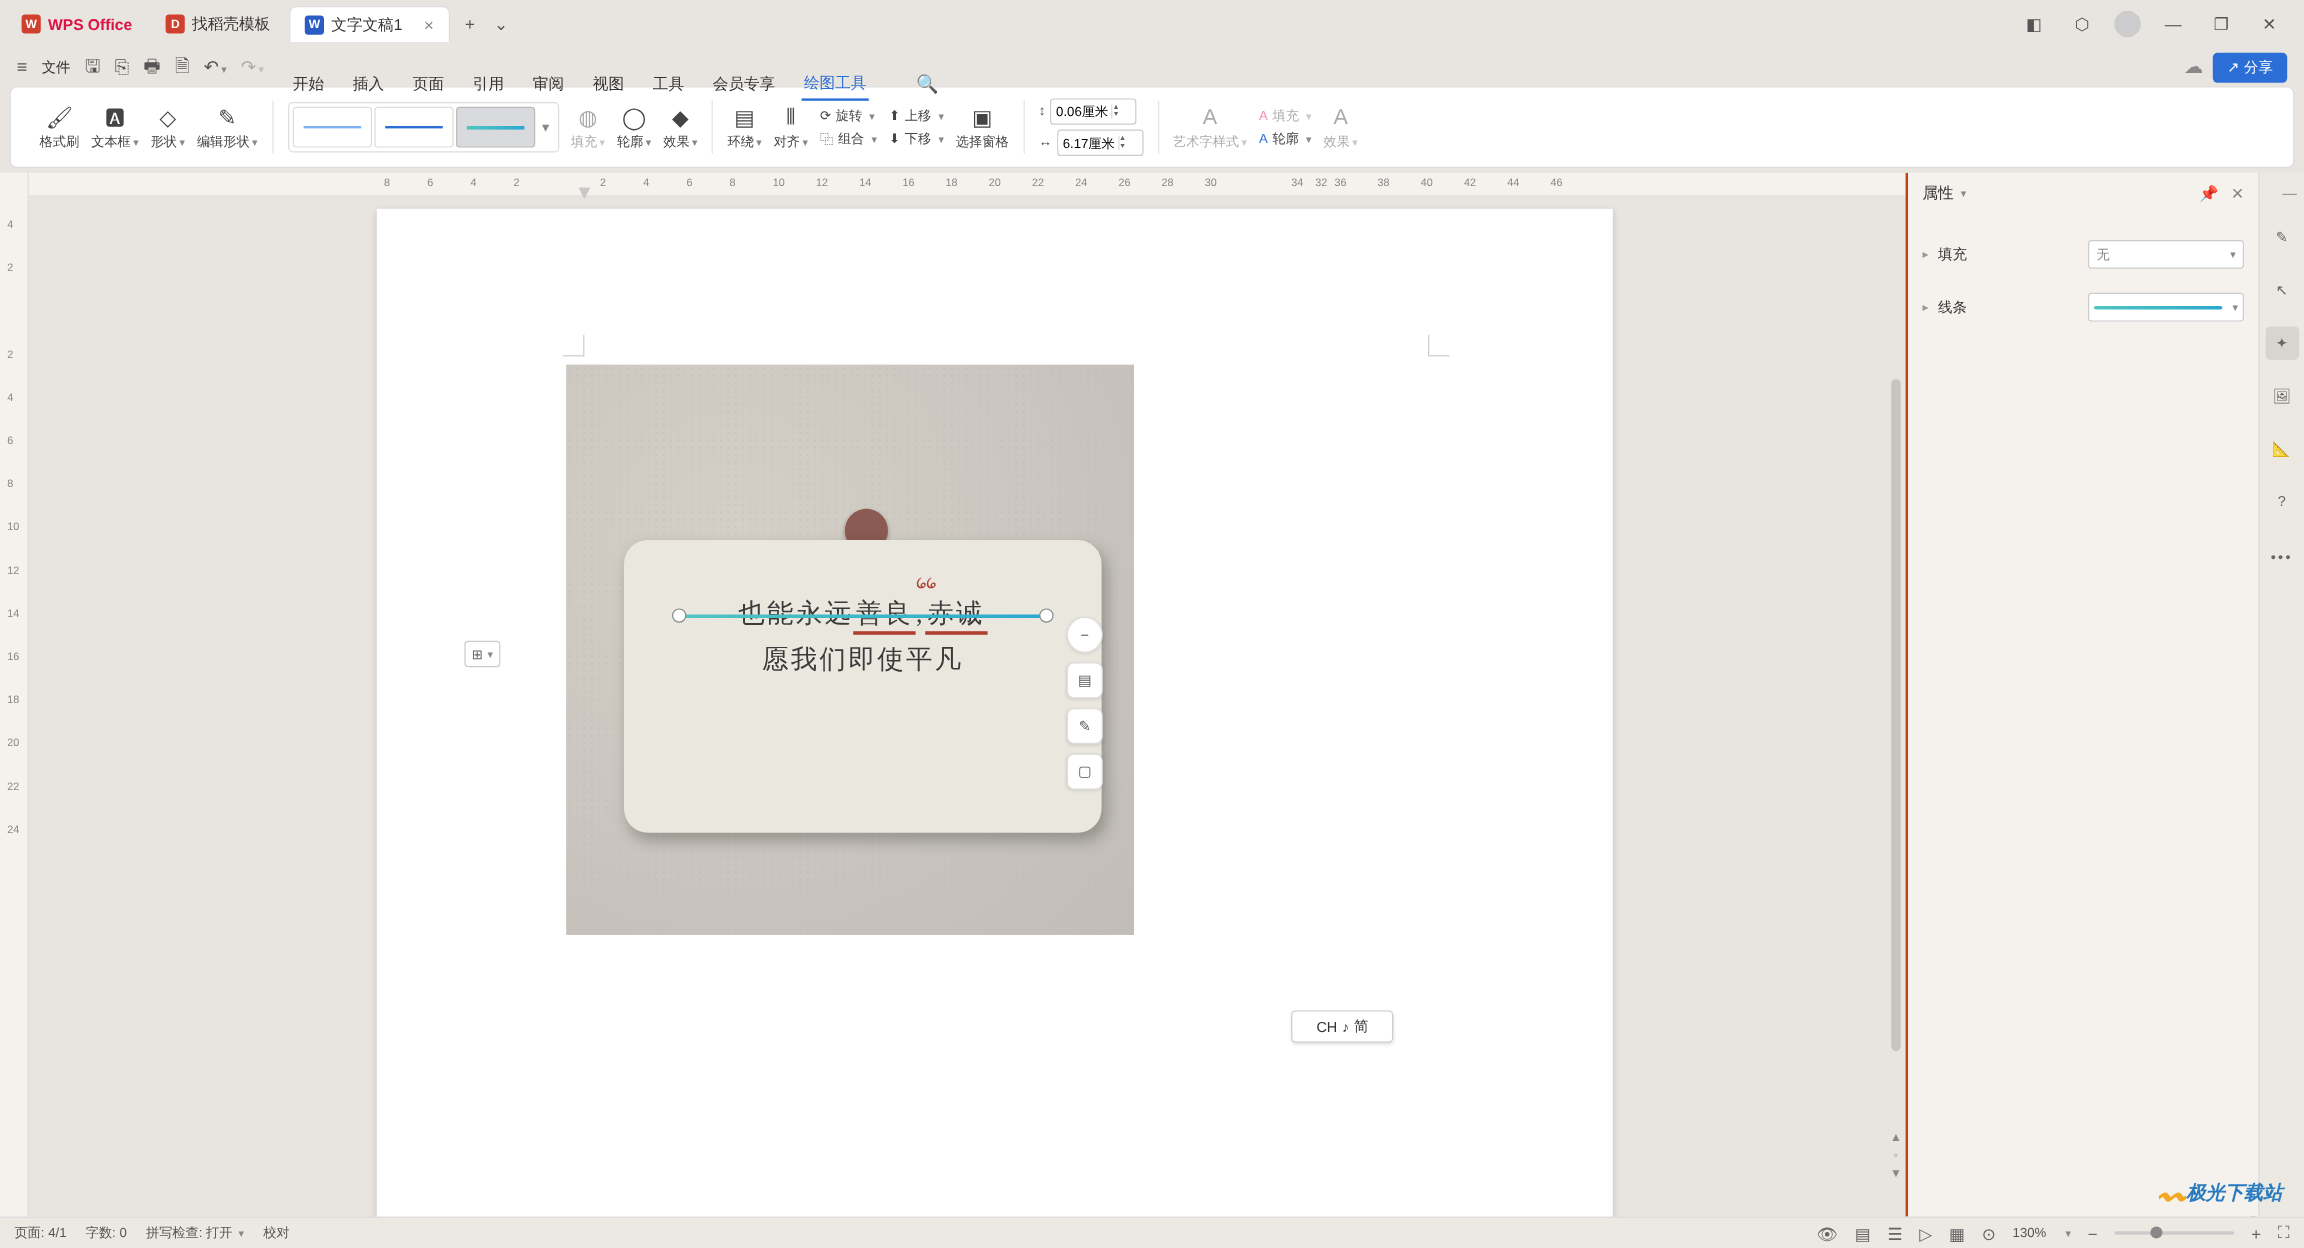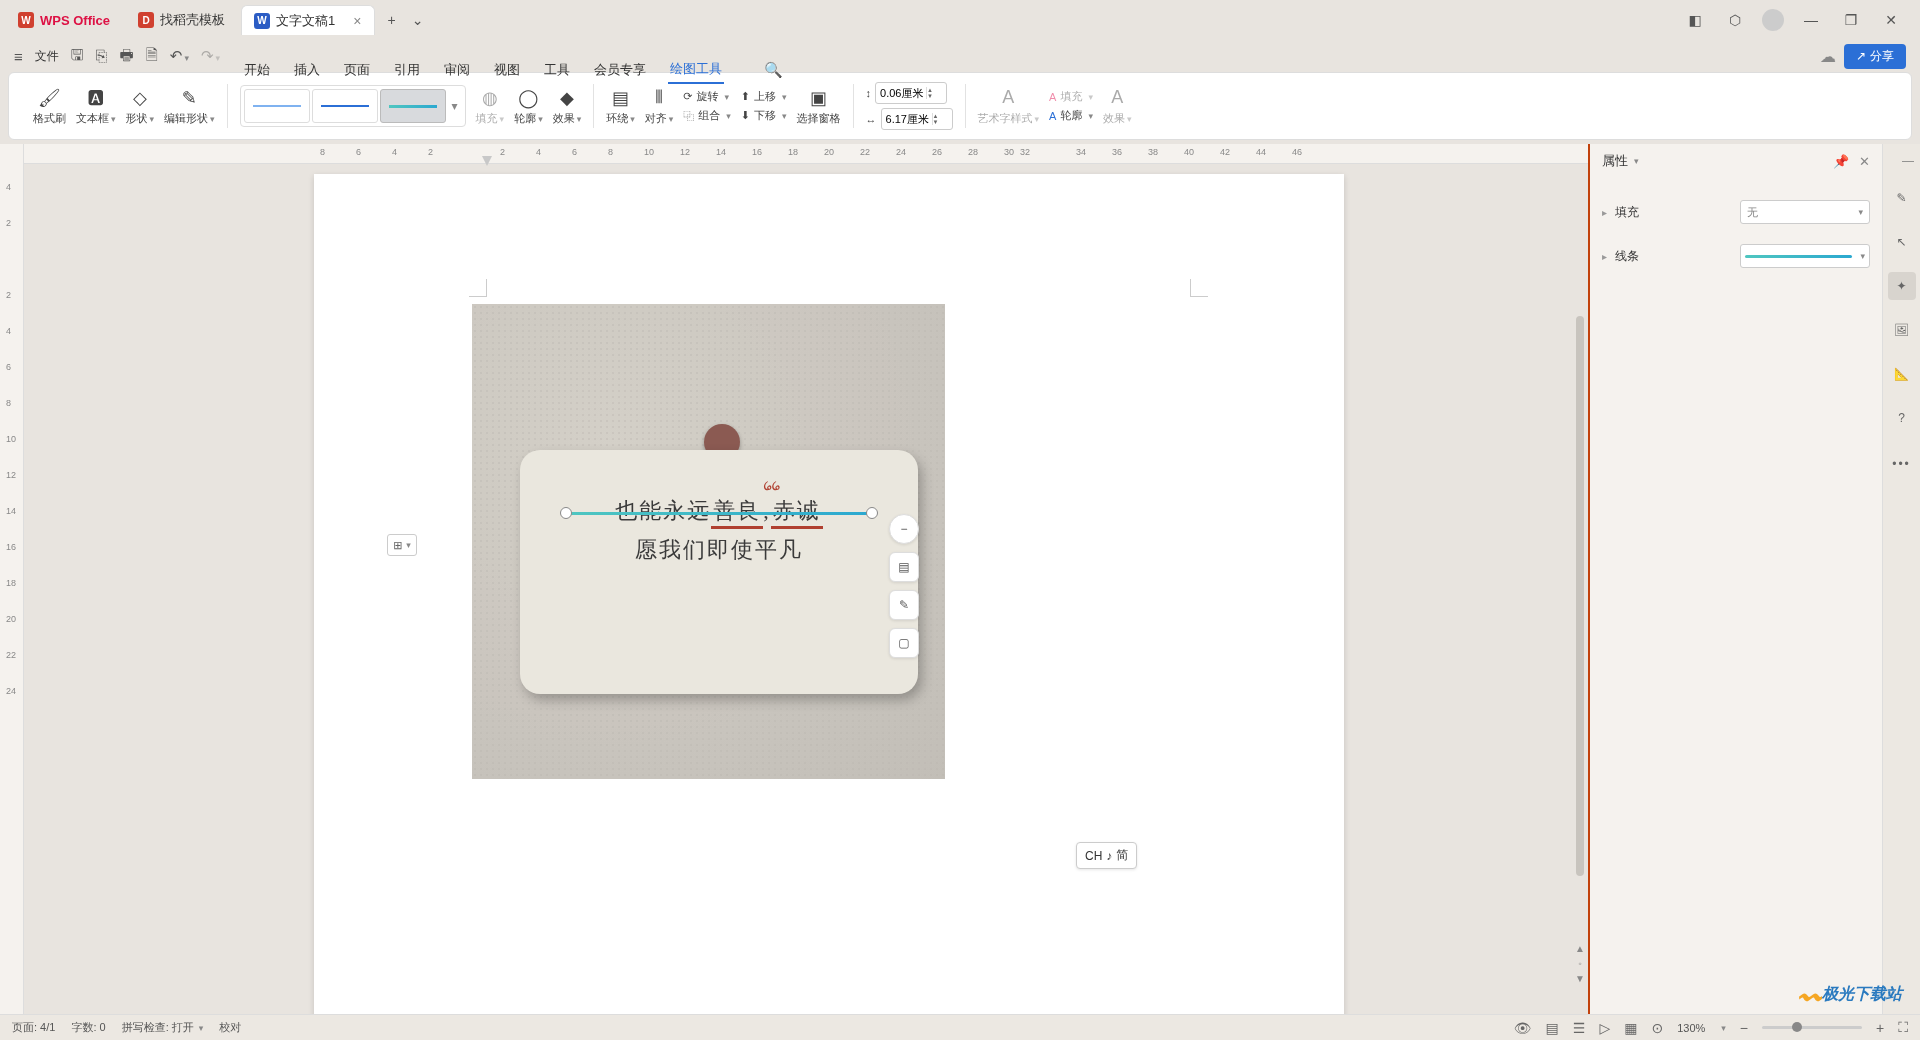--- a/index.html
+++ b/index.html
@@ -103,21 +103,21 @@
 .sp-select.line { padding: 0 4px; }
 .sp-select .lineprev { flex:1; height: 3px; background: linear-gradient(to right, #4fc6c0, #2ba8d0); border-radius:2px; margin-right:6px;}
 
 
 .vtoolbar { position:absolute; top:0; right:0; width: 38px; bottom:0; background:#ece8e2; border-left:1px solid #ddd; display:flex; flex-direction:column; align-items:center; padding-top: 10px; gap: 16px; }
 .vtool { width: 28px; height: 28px; display:flex; align-items:center; justify-content:center; color:#666; border-radius:4px; }
 .vtool.active { background:#d8d4ce; }
 .vtoolbar .dots { margin-top: 2px; letter-spacing: 2px; }
 
 
-.ime { position:absolute; top: 698px; left: 1052px; background:#fff; border:1px solid #ccc; border-radius: 4px; padding: 4px 8px; font-size: 12px; display:flex; gap:4px; align-items:center; box-shadow: 0 1px 3px rgba(0,0,0,0.1);}
+.ime { position:absolute; top: 698px; left: 1052px; background:#fff; border:1px solid #ccc; border-radius: 4px; padding: 4px 20px; font-size: 12px; display:flex; gap:4px; align-items:center; box-shadow: 0 1px 3px rgba(0,0,0,0.1);}
 
 
 .statusbar { position: absolute; bottom:0; left:0; right:0; height: 26px; background: #ece8e2; border-top: 1px solid #ddd; display:flex; align-items:center; padding: 0 12px; font-size: 11px; color:#555; gap: 16px; }
 .statusbar .right { margin-left: auto; display:flex; align-items:center; gap: 14px; }
 .status-icn { font-size: 14px; color:#666; }
 .zoom-slider { width: 100px; height: 3px; background:#ccc; position:relative; border-radius:2px;}
 .zoom-slider .knob { position:absolute; top:-4px; left: 30px; width:10px; height:10px; background:#888; border-radius:50%;}
 
 
 .watermark { position:absolute; right: 18px; bottom: 30px; font-size: 16px; font-weight: bold; font-style: italic; color:#2a7abf; display:flex; align-items:center; gap:2px;}
@@ -341,21 +341,21 @@
       <span class="tick" style="left:656px">12</span>
       <span class="tick" style="left:692px">14</span>
       <span class="tick" style="left:728px">16</span>
       <span class="tick" style="left:764px">18</span>
       <span class="tick" style="left:800px">20</span>
       <span class="tick" style="left:836px">22</span>
       <span class="tick" style="left:872px">24</span>
       <span class="tick" style="left:908px">26</span>
       <span class="tick" style="left:944px">28</span>
       <span class="tick" style="left:980px">30</span>
-      <span class="tick" style="left:996px">32</span>
+      <span class="tick" style="left:1072px">32</span>
       <span class="tick" style="left:1052px">34</span>
       <span class="tick" style="left:1088px">36</span>
       <span class="tick" style="left:1124px">38</span>
       <span class="tick" style="left:1160px">40</span>
       <span class="tick" style="left:1196px">42</span>
       <span class="tick" style="left:1232px">44</span>
       <span class="tick" style="left:1268px">46</span>
     </div>
 
     <div class="page">

